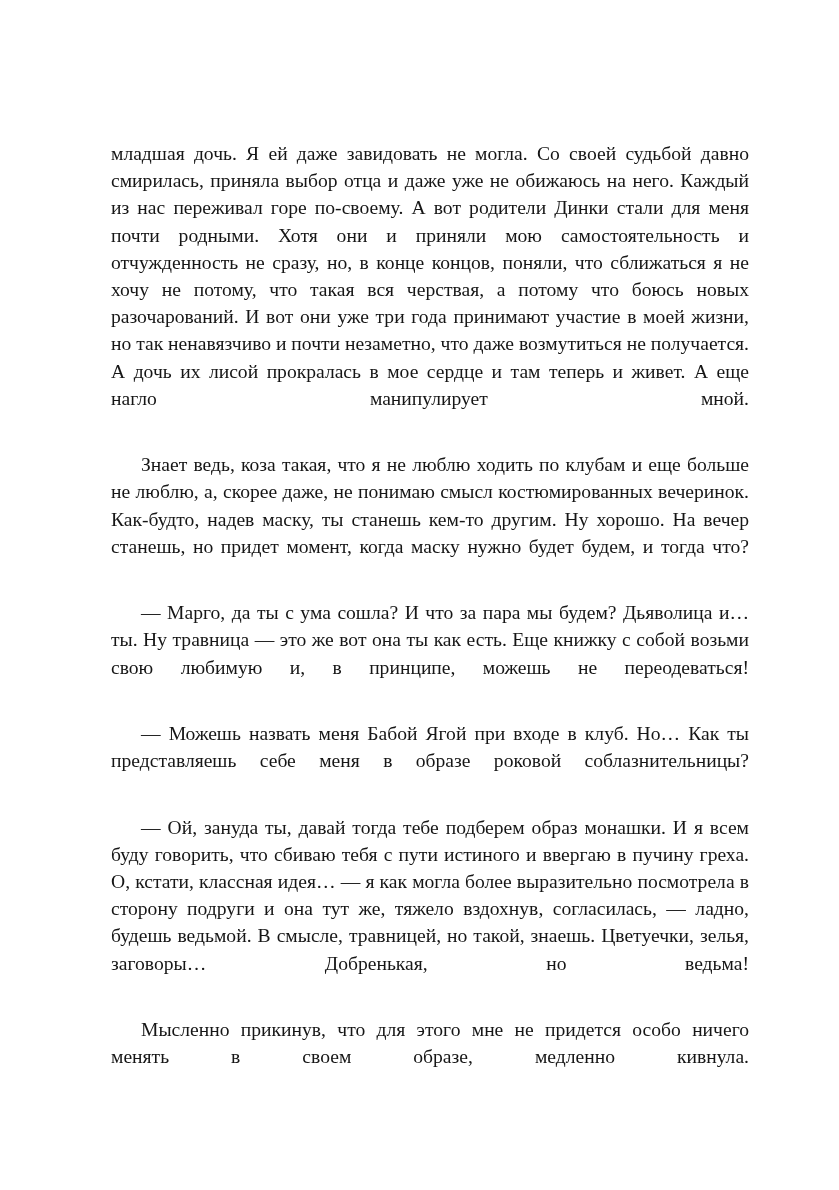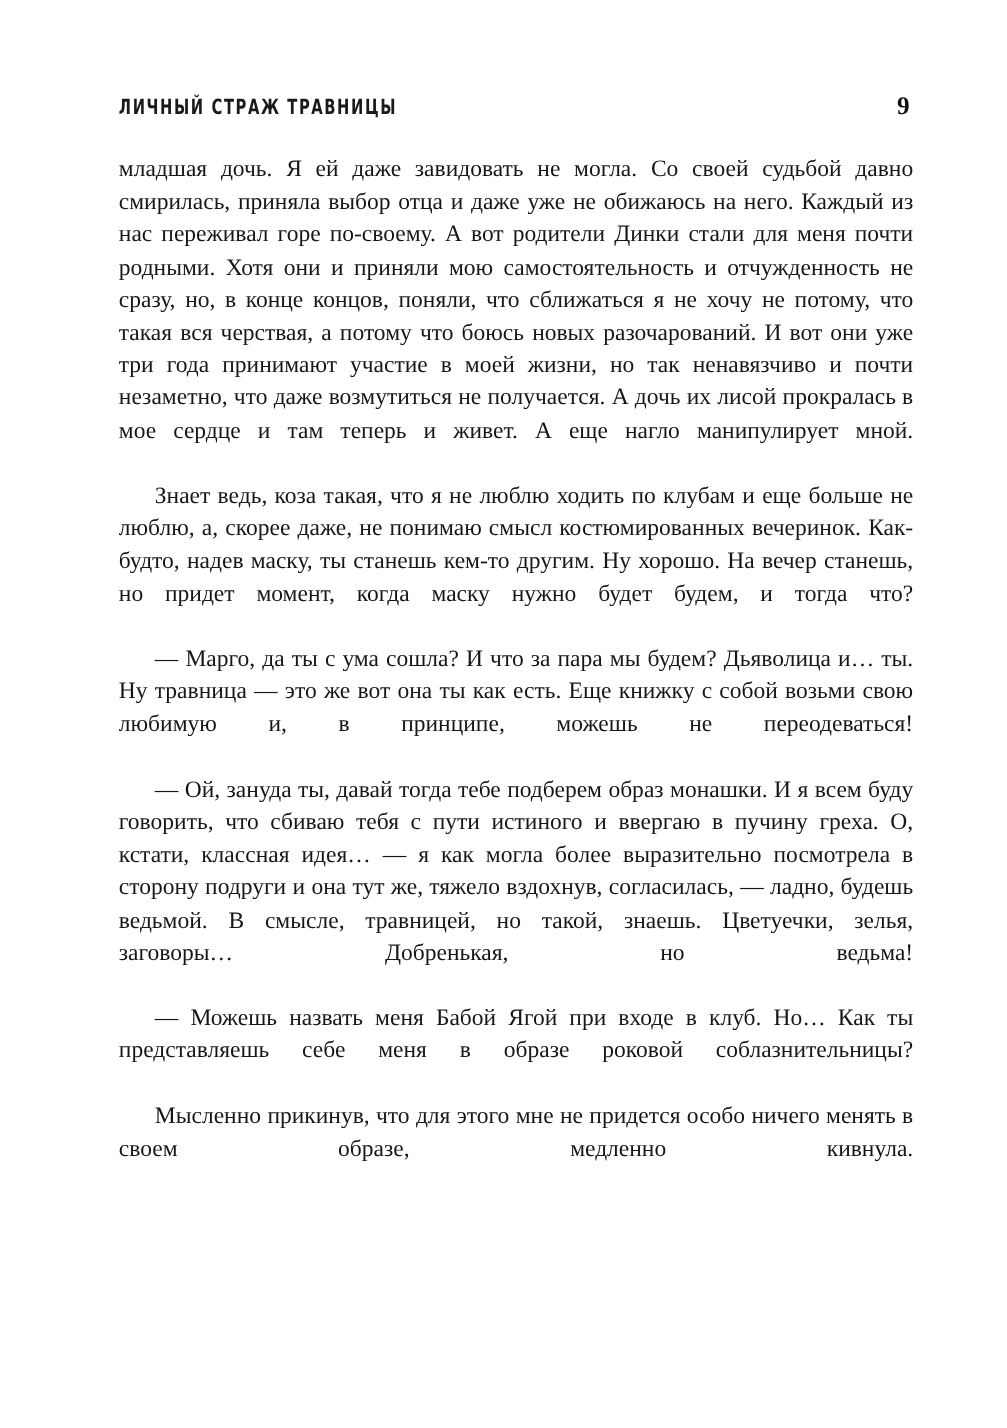--- a/index.html
+++ b/index.html
@@ -65,21 +65,21 @@
     font-size: 19.6px;
     line-height: 27.2px;
     color: #161616;
     text-align: justify;
     text-justify: inter-word;
     -webkit-hyphens: none;
     hyphens: none;
   }
 
   .textblock p {
-    margin: 0;
+    margin: 12px;
     text-indent: 30px;
     text-align: justify;
   }
 
   
   .textblock p.cont {
     text-indent: 0;
   }
 
   
@@ -87,27 +87,23 @@
     content: "";
     display: inline-block;
     width: 100%;
   }
 </style>
 </head>
 <body>
 
 <div class="page">
 
-  <div class="running-head">
-    <span class="head-title">Личный страж травницы</span>
-    <span class="head-folio">9</span>
-  </div>
 
   <div class="textblock">
       <p class="cont">младшая дочь. Я ей даже завидовать не могла. Со своей судьбой давно смирилась, приняла выбор отца и даже уже не обижаюсь на него. Каждый из нас переживал горе по-своему. А вот родители Динки стали для меня почти родными. Хотя они и приняли мою самостоятельность и отчужденность не сразу, но, в конце концов, поняли, что сближаться я не хочу не потому, что такая вся черствая, а потому что боюсь новых разочарований. И вот они уже три года принимают участие в моей жизни, но так ненавязчиво и почти незаметно, что даже возмутиться не получается. А дочь их лисой прокралась в мое сердце и там теперь и живет. А еще нагло манипулирует мной.</p>
       <p>Знает ведь, коза такая, что я не люблю ходить по клубам и еще больше не люблю, а, скорее даже, не понимаю смысл костюмированных вечеринок. Как-будто, надев маску, ты станешь кем-то другим. Ну хорошо. На вечер станешь, но придет момент, когда маску нужно будет будем, и тогда что?</p>
       <p>— Марго, да ты с ума сошла? И что за пара мы будем? Дьяволица и… ты. Ну травница — это же вот она ты как есть. Еще книжку с собой возьми свою любимую и, в принципе, можешь не переодеваться!</p>
+      <p>— Можешь назвать меня Бабой Ягой при входе в клуб. Но… Как ты представляешь себе меня в образе роковой соблазнительницы?</p>
       <p>— Ой, зануда ты, давай тогда тебе подберем образ монашки. И я всем буду говорить, что сбиваю тебя с пути истиного и ввергаю в пучину греха. О, кстати, классная идея… — я как могла более выразительно посмотрела в сторону подруги и она тут же, тяжело вздохнув, согласилась, — ладно, будешь ведьмой. В смысле, травницей, но такой, знаешь. Цветуечки, зелья, заговоры… Добренькая, но ведьма!</p>
-      <p>— Можешь назвать меня Бабой Ягой при входе в клуб. Но… Как ты представляешь себе меня в образе роковой соблазнительницы?</p>
       <p>Мысленно прикинув, что для этого мне не придется особо ничего менять в своем образе, медленно кивнула.</p>
     </div>
 
 </div>
 
 </body></html>

